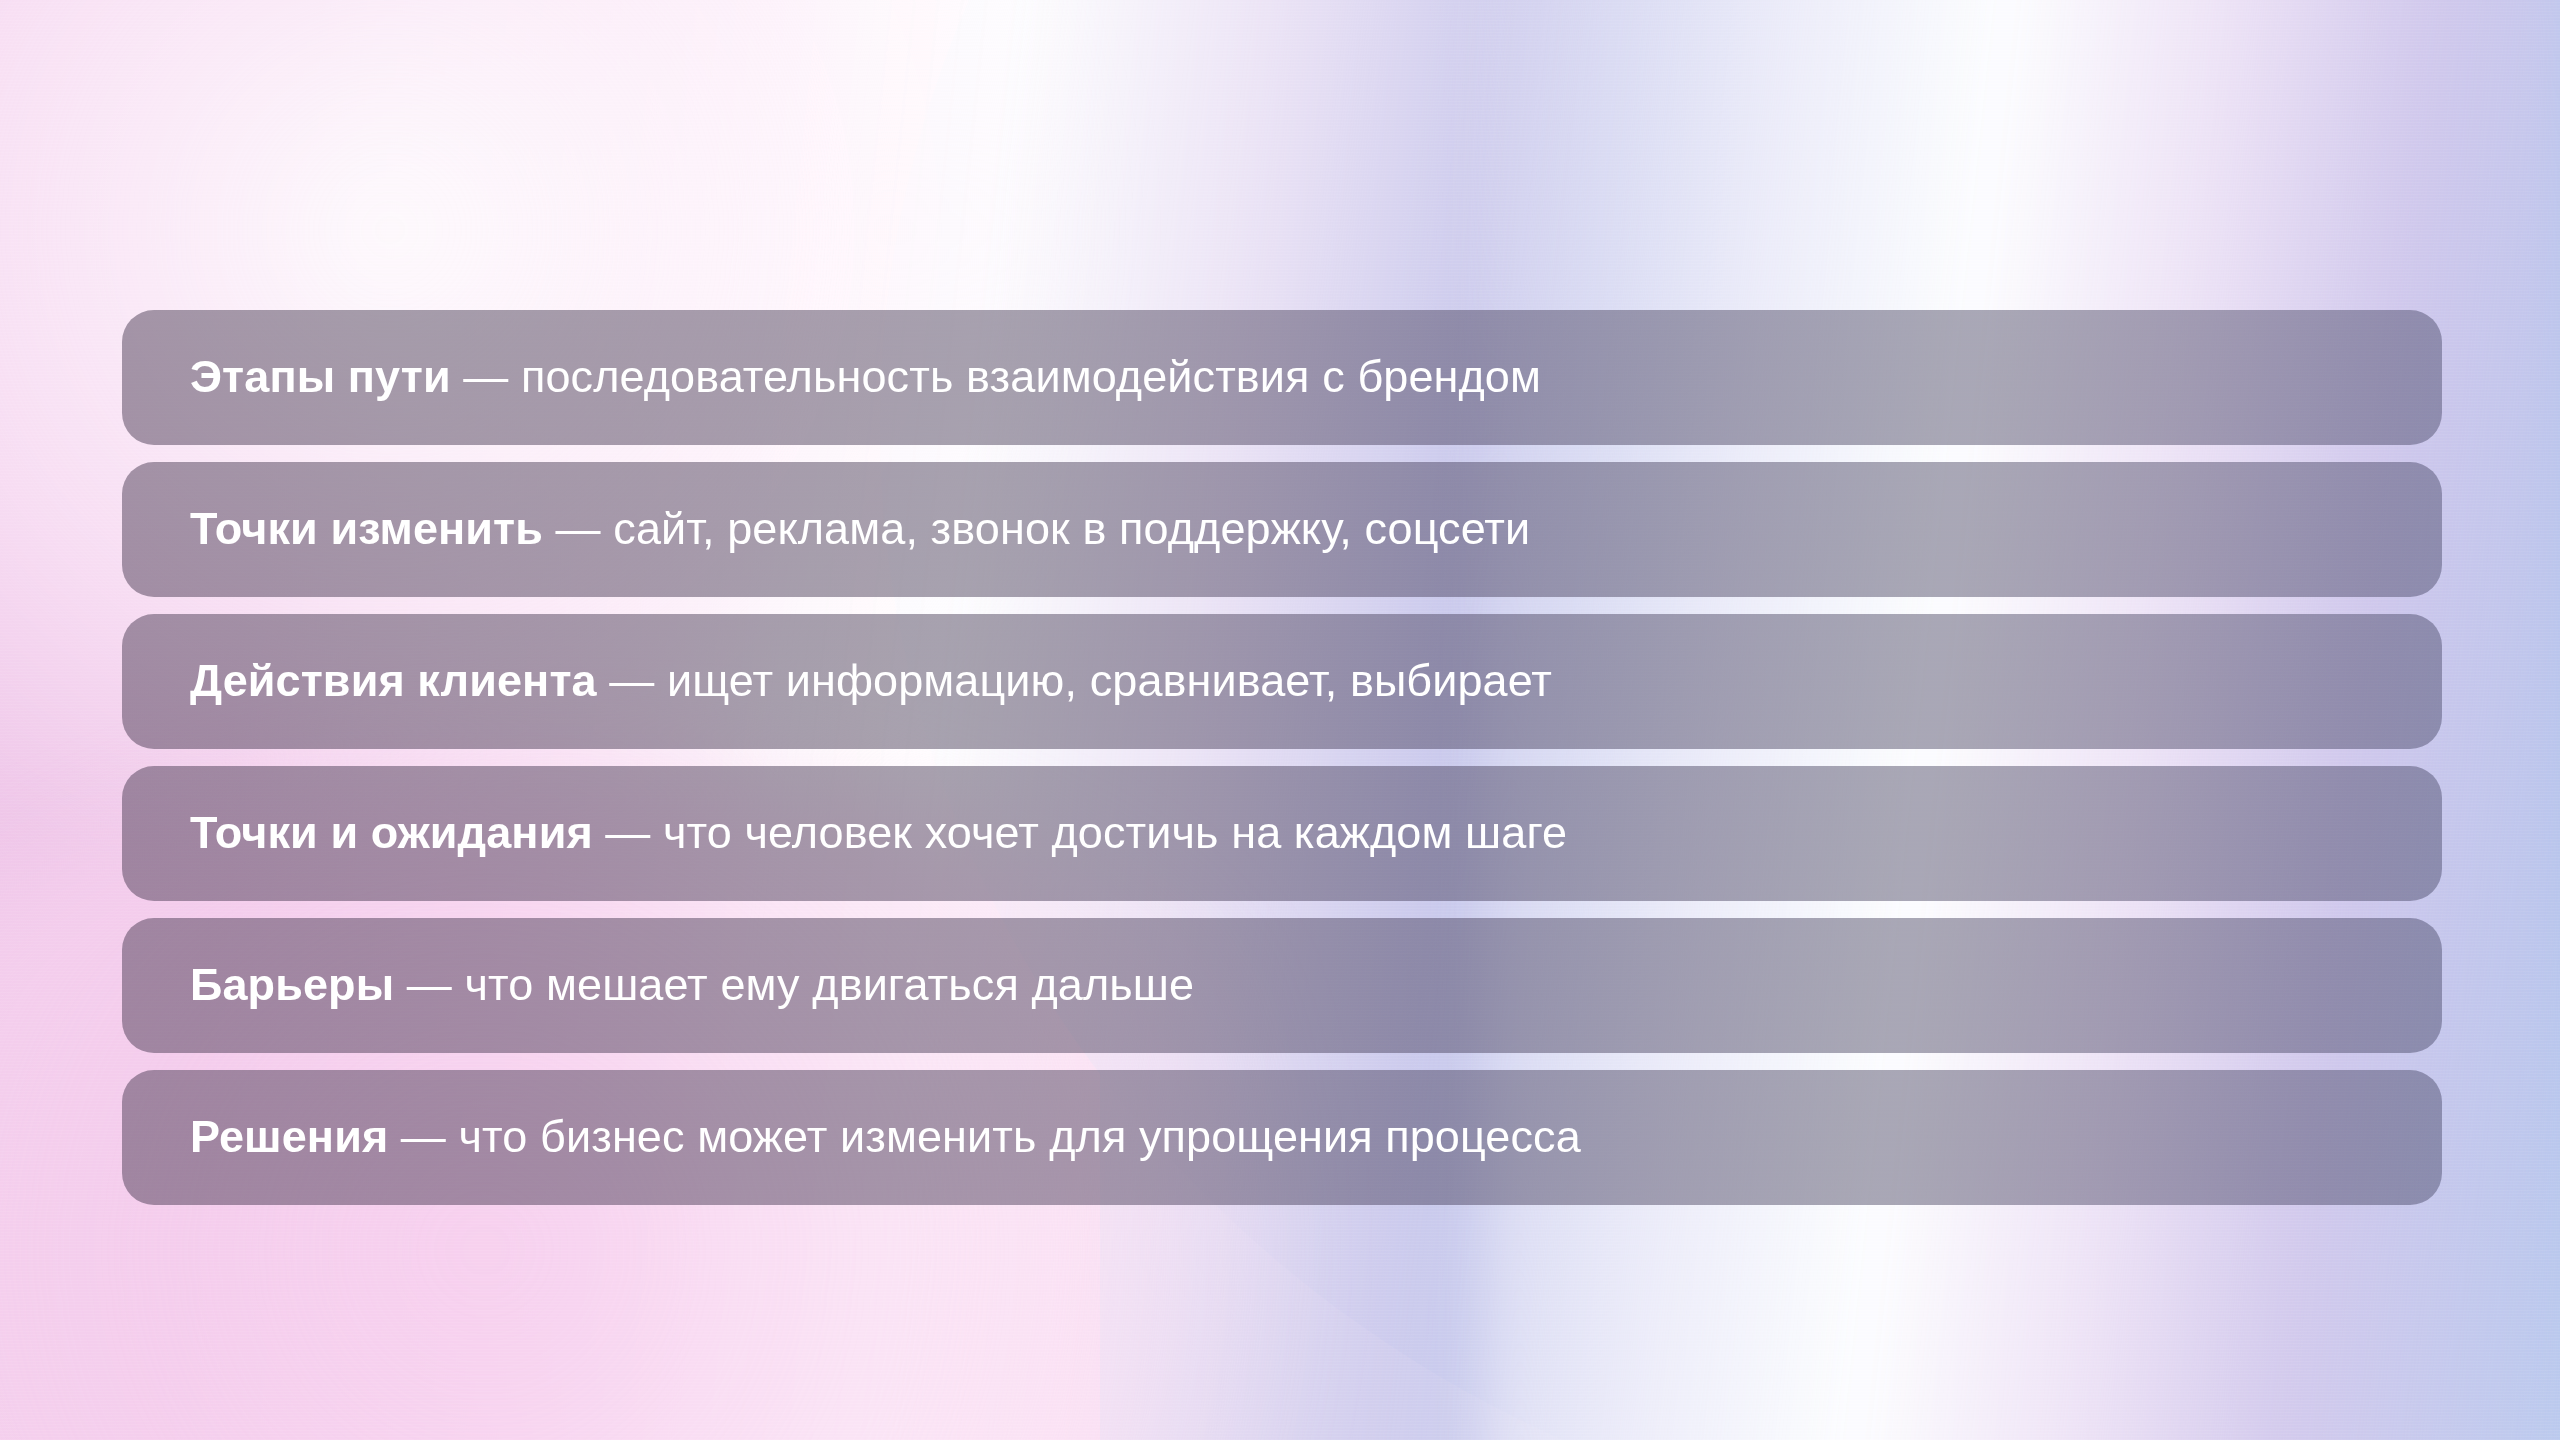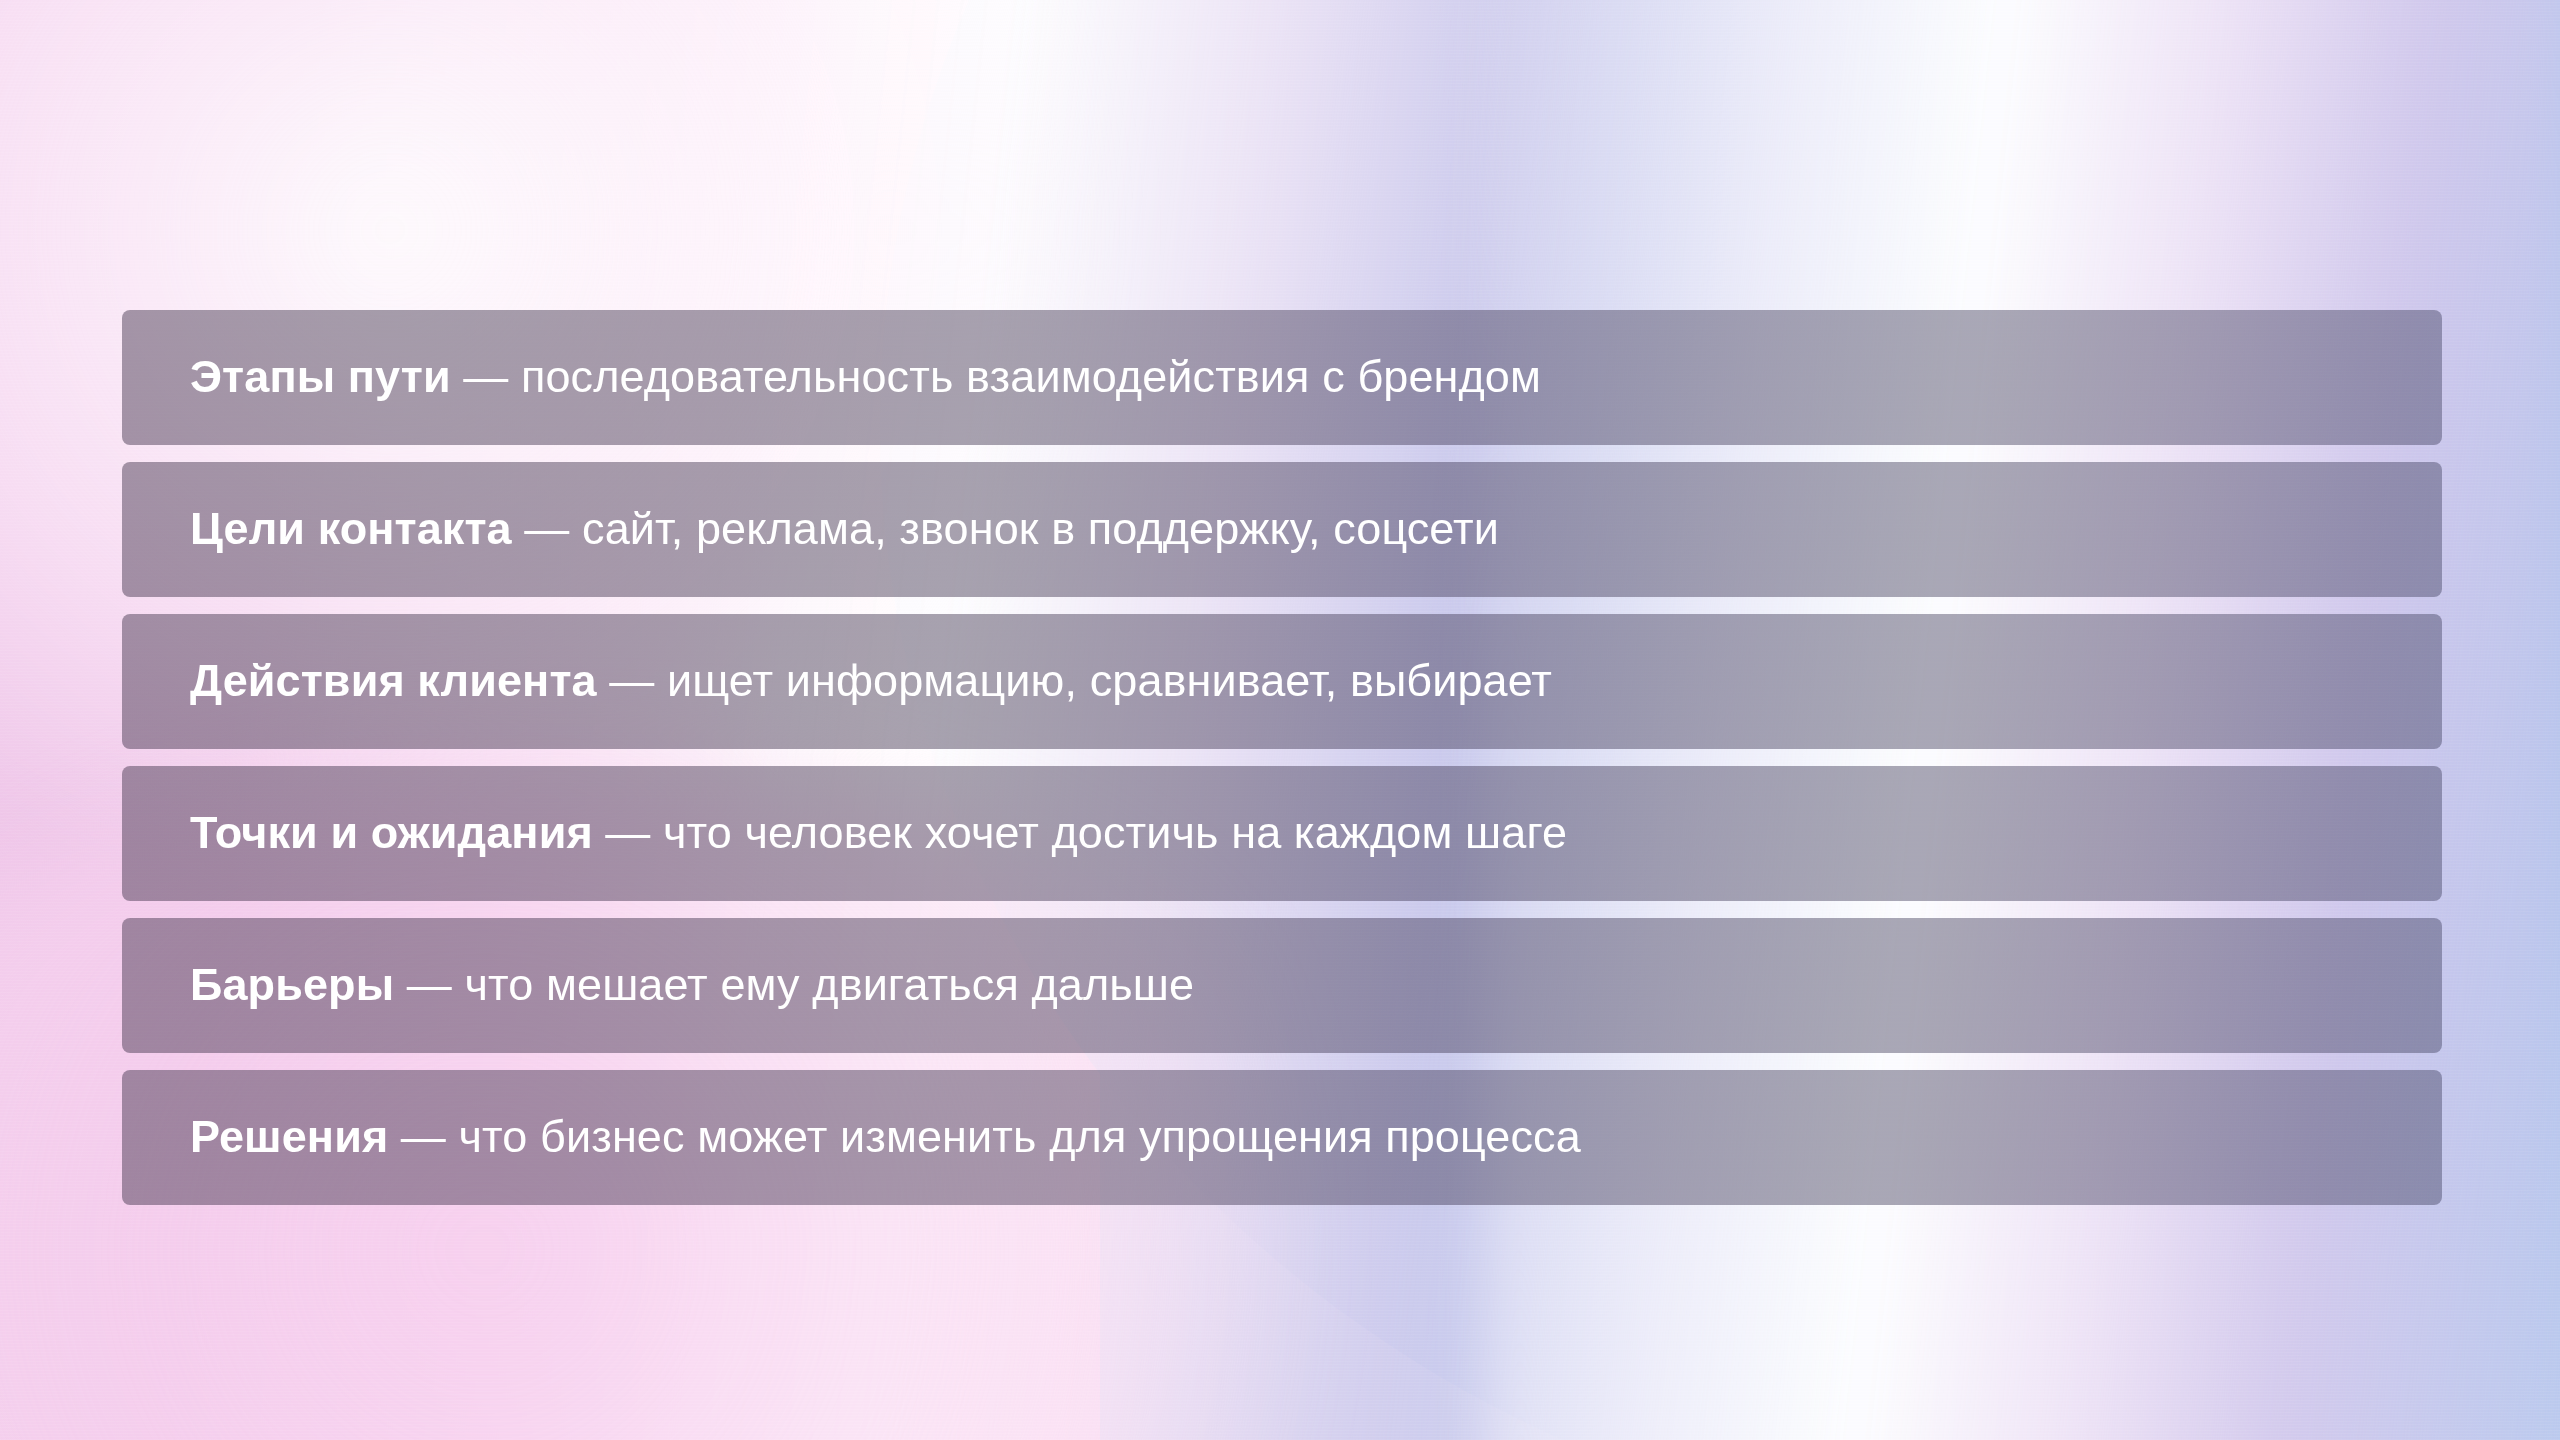--- a/index.html
+++ b/index.html
@@ -177,21 +177,21 @@
     position: absolute;
     left: 122px;
     top: 310px;
     width: 2320px;
   }
 
   .card {
     position: relative;
     height: 135px;
     margin-bottom: 17px;
-    border-radius: 8px;
+    border-radius: 32px;
     background: linear-gradient(90deg,
       rgba(66,52,76,0.47) 0%,
       rgba(64,52,78,0.46) 30%,
       rgba(62,54,82,0.44) 55%,
       rgba(60,56,86,0.43) 78%,
       rgba(58,58,88,0.42) 100%);
     display: flex;
     align-items: center;
     overflow: hidden;
   }
@@ -234,21 +234,21 @@
   <div id="content">
 
 
     <div id="card-list">
 
       <div class="card">
         <div class="card-text"><span class="card-lead">Этапы пути</span><span class="card-dash"> — </span><span class="card-desc">последовательность взаимодействия с брендом</span></div>
       </div>
 
       <div class="card">
-        <div class="card-text"><span class="card-lead">Цели контакта</span><span class="card-dash"> — </span><span class="card-desc">сайт, реклама, звонок в поддержку, соцсети</span></div>
+        <div class="card-text"><span class="card-lead">Точки изменить</span><span class="card-dash"> — </span><span class="card-desc">сайт, реклама, звонок в поддержку, соцсети</span></div>
       </div>
 
       <div class="card">
         <div class="card-text"><span class="card-lead">Действия клиента</span><span class="card-dash"> — </span><span class="card-desc">ищет информацию, сравнивает, выбирает</span></div>
       </div>
 
 
       <div class="card">
         <div class="card-text"><span class="card-lead">Точки и ожидания</span><span class="card-dash"> — </span><span class="card-desc">что человек хочет достичь на каждом шаге</span></div>
       </div>

